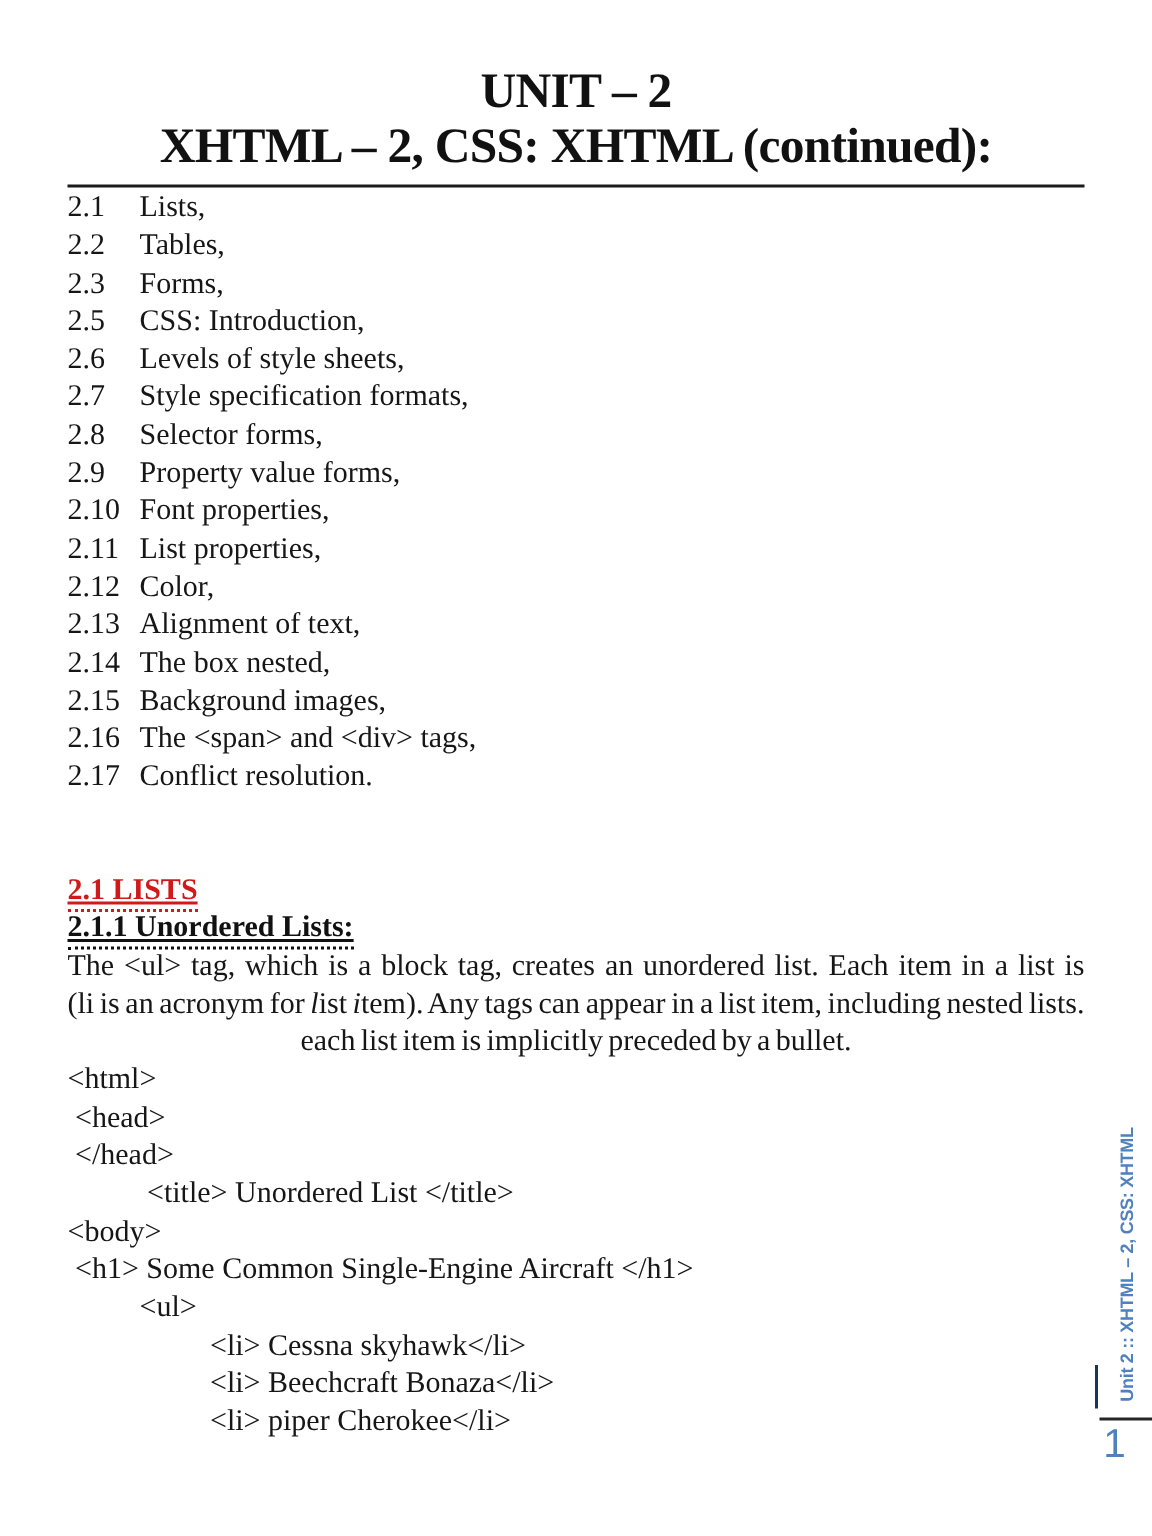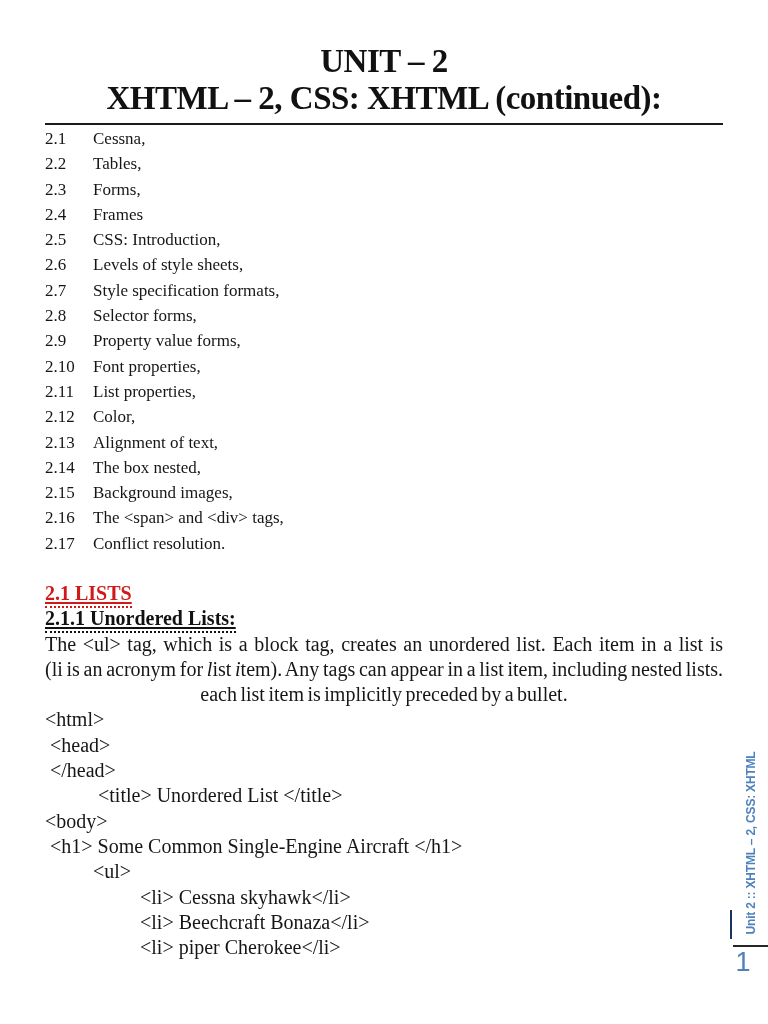--- a/index.html
+++ b/index.html
@@ -23,21 +23,21 @@
     font-size:33px;line-height:37px;color:#111;
     border-bottom:2px solid var(--ink);
     padding-bottom:6px;
     letter-spacing:-0.5px;
   }
   .title-block h1{margin:0;font-size:33px;line-height:37px;font-weight:bold;}
 
   
   .toc{
     position:absolute;left:45px;top:126px;width:678px;
-    font-size:17px;line-height:25.3px;
+    font-size:20px;line-height:25.3px;
   }
   .toc-row{display:flex;}
   .toc-num{width:48px;flex:0 0 48px;}
   .toc-label{flex:1;}
 
   
   .article{
     position:absolute;left:45px;top:581px;width:678px;
     font-size:20px;line-height:25.3px;
   }
@@ -97,33 +97,29 @@
 <div class="page">
 
   <div class="title-block">
     <h1>UNIT – 2</h1>
     <h1>XHTML – 2, CSS: XHTML (continued):</h1>
   </div>
 
   <div class="toc">
       <div class="toc-row">
         <span class="toc-num">2.1</span>
-        <span class="toc-label">Cessna,</span>
+        <span class="toc-label">Lists,</span>
       </div>
       <div class="toc-row">
         <span class="toc-num">2.2</span>
         <span class="toc-label">Tables,</span>
       </div>
       <div class="toc-row">
         <span class="toc-num">2.3</span>
         <span class="toc-label">Forms,</span>
-      </div>
-      <div class="toc-row">
-        <span class="toc-num">2.4</span>
-        <span class="toc-label">Frames</span>
       </div>
       <div class="toc-row">
         <span class="toc-num">2.5</span>
         <span class="toc-label">CSS: Introduction,</span>
       </div>
       <div class="toc-row">
         <span class="toc-num">2.6</span>
         <span class="toc-label">Levels of style sheets,</span>
       </div>
       <div class="toc-row">

